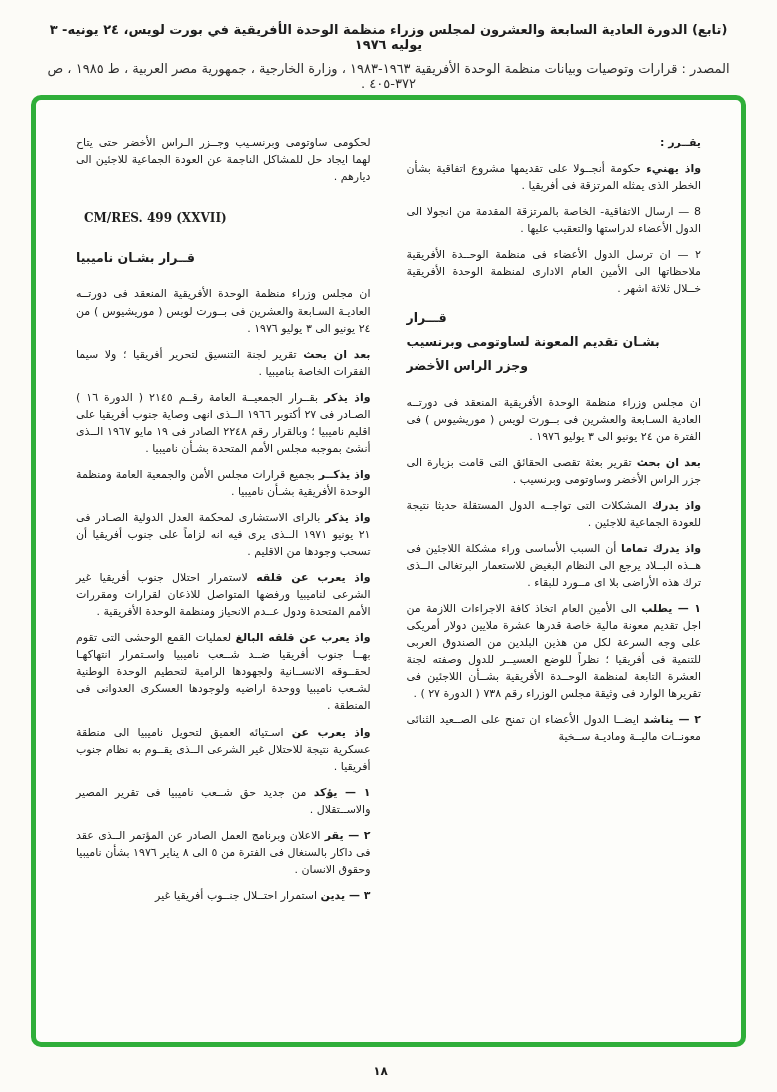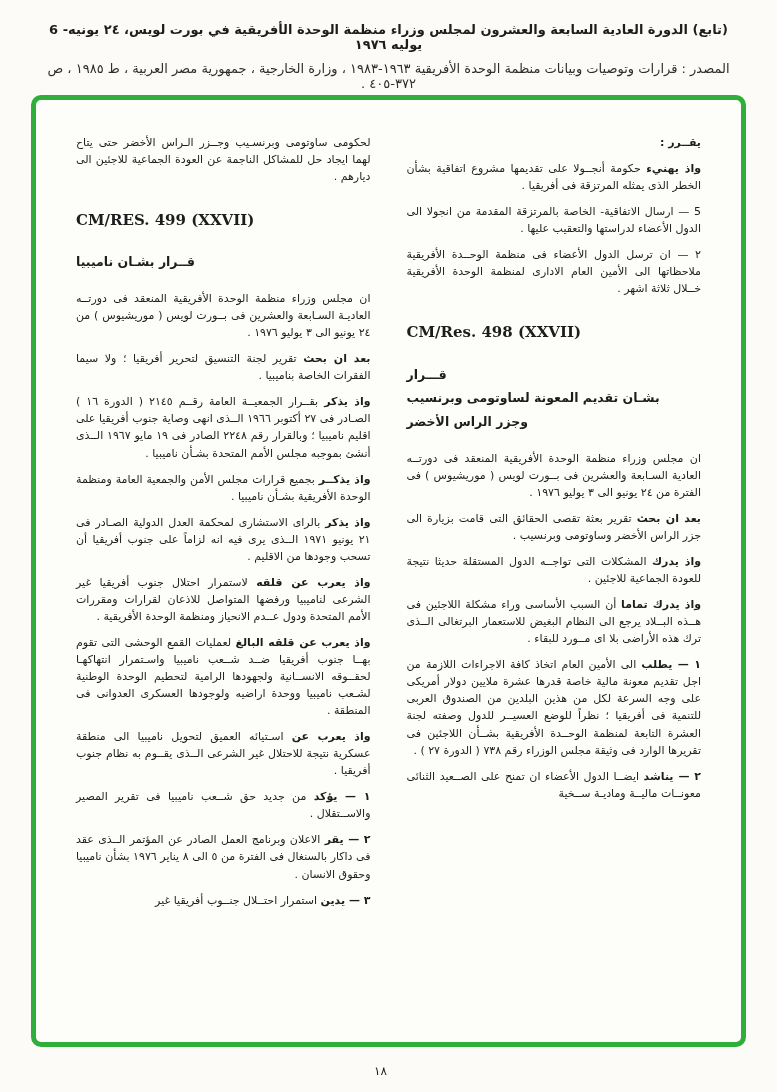--- a/index.html
+++ b/index.html
@@ -50,58 +50,57 @@
     text-align: justify;
     font-size: 11px;
     line-height: 1.55;
   }
   .para { margin-bottom: 9px; }
   .para strong { font-weight: bold; }
   .res-code {
     direction: ltr;
     text-align: left;
     font-weight: bold;
-    font-size: 15px;
+    font-size: 12px;
     font-family: "DejaVu Serif", serif;
-    margin: 24px 0 18px 0;
+    margin: 24px 0 18px 8px;
   }
   .res-heading {
     text-align: left;
     font-weight: bold;
     font-size: 12.5px;
     line-height: 1.9;
     white-space: pre-line;
     margin: 0 0 16px 0;
   }
   .page-number {
     position: absolute;
     bottom: 14px;
     left: 0;
     right: 16px;
     text-align: center;
     font-size: 12px;
-    font-weight: normal;
+    font-weight: bold;
   }
 </style>
 </head>
 <body>
 
 <div class="page-header">
-  <div class="header-line1">(تابع) الدورة العادية السابعة والعشرون لمجلس وزراء منظمة الوحدة الأفريقية في بورت لويس، ٢٤ يونيه- 6 يوليه ١٩٧٦</div>
+  <div class="header-line1">(تابع) الدورة العادية السابعة والعشرون لمجلس وزراء منظمة الوحدة الأفريقية في بورت لويس، ٢٤ يونيه- ٣ يوليه ١٩٧٦</div>
   <div class="header-line2">المصدر : قرارات وتوصيات وبيانات منظمة الوحدة الأفريقية ١٩٦٣-١٩٨٣ ، وزارة الخارجية ، جمهورية مصر العربية ، ط ١٩٨٥ ، ص ٣٧٢-٤٠٥ .</div>
 </div>
 
 <div class="frame" style="border-color: rgb(47, 174, 57);">
   <div class="columns">
     <div class="col">
         <p class="para"><strong>يقــرر :</strong></p>
         <p class="para"><strong>واذ يهنيء</strong> حكومة أنجــولا على تقديمها مشروع اتفاقية بشأن الخطر الذى يمثله المرتزقة فى أفريقيا .</p>
-        <p class="para">5 — ارسال الاتفاقية- الخاصة بالمرتزقة المقدمة من انجولا الى الدول الأعضاء لدراستها والتعقيب عليها .</p>
+        <p class="para">8 — ارسال الاتفاقية- الخاصة بالمرتزقة المقدمة من انجولا الى الدول الأعضاء لدراستها والتعقيب عليها .</p>
         <p class="para">٢ — ان ترسل الدول الأعضاء فى منظمة الوحــدة الأفريقية ملاحظاتها الى الأمين العام الادارى لمنظمة الوحدة الأفريقية خــلال ثلاثة اشهر .</p>
-        <div class="res-code">CM/Res. 498 (XXVII)</div>
         <div class="res-heading">قـــرار
 بشـان تقديم المعونة لساوتومى وبرنسيب
 وجزر الراس الأخضر</div>
         <p class="para">ان مجلس وزراء منظمة الوحدة الأفريقية المنعقد فى دورتــه العادية السـابعة والعشرين فى بــورت لويس ( موريشيوس ) فى الفترة من ٢٤ يونيو الى ٣ يوليو ١٩٧٦ .</p>
         <p class="para"><strong>بعد ان بحث</strong> تقرير بعثة تقصى الحقائق التى قامت بزيارة الى جزر الراس الأخضر وساوتومى وبرنسيب .</p>
         <p class="para"><strong>واذ يدرك</strong> المشكلات التى تواجــه الدول المستقلة حديثا نتيجة للعودة الجماعية للاجئين .</p>
         <p class="para"><strong>واذ يدرك تماما</strong> أن السبب الأساسى وراء مشكلة اللاجئين فى هــذه البــلاد يرجع الى النظام البغيض للاستعمار البرتغالى الــذى ترك هذه الأراضى بلا اى مــورد للبقاء .</p>
         <p class="para"><strong>١ — يطلب</strong> الى الأمين العام اتخاذ كافة الاجراءات اللازمة من اجل تقديم معونة مالية خاصة قدرها عشرة ملايين دولار أمريكى على وجه السرعة لكل من هذين البلدين من الصندوق العربى للتنمية فى أفريقيا ؛ نظراً للوضع العسيــر للدول وصفته لجنة العشرة التابعة لمنظمة الوحــدة الأفريقية بشــأن اللاجئين فى تقريرها الوارد فى وثيقة مجلس الوزراء رقم ٧٣٨ ( الدورة ٢٧ ) .</p>
         <p class="para"><strong>٢ — يناشد</strong> ايضــا الدول الأعضاء ان تمنح على الصــعيد الثنائى معونــات ماليــة وماديـة ســخية</p>
       </div>

